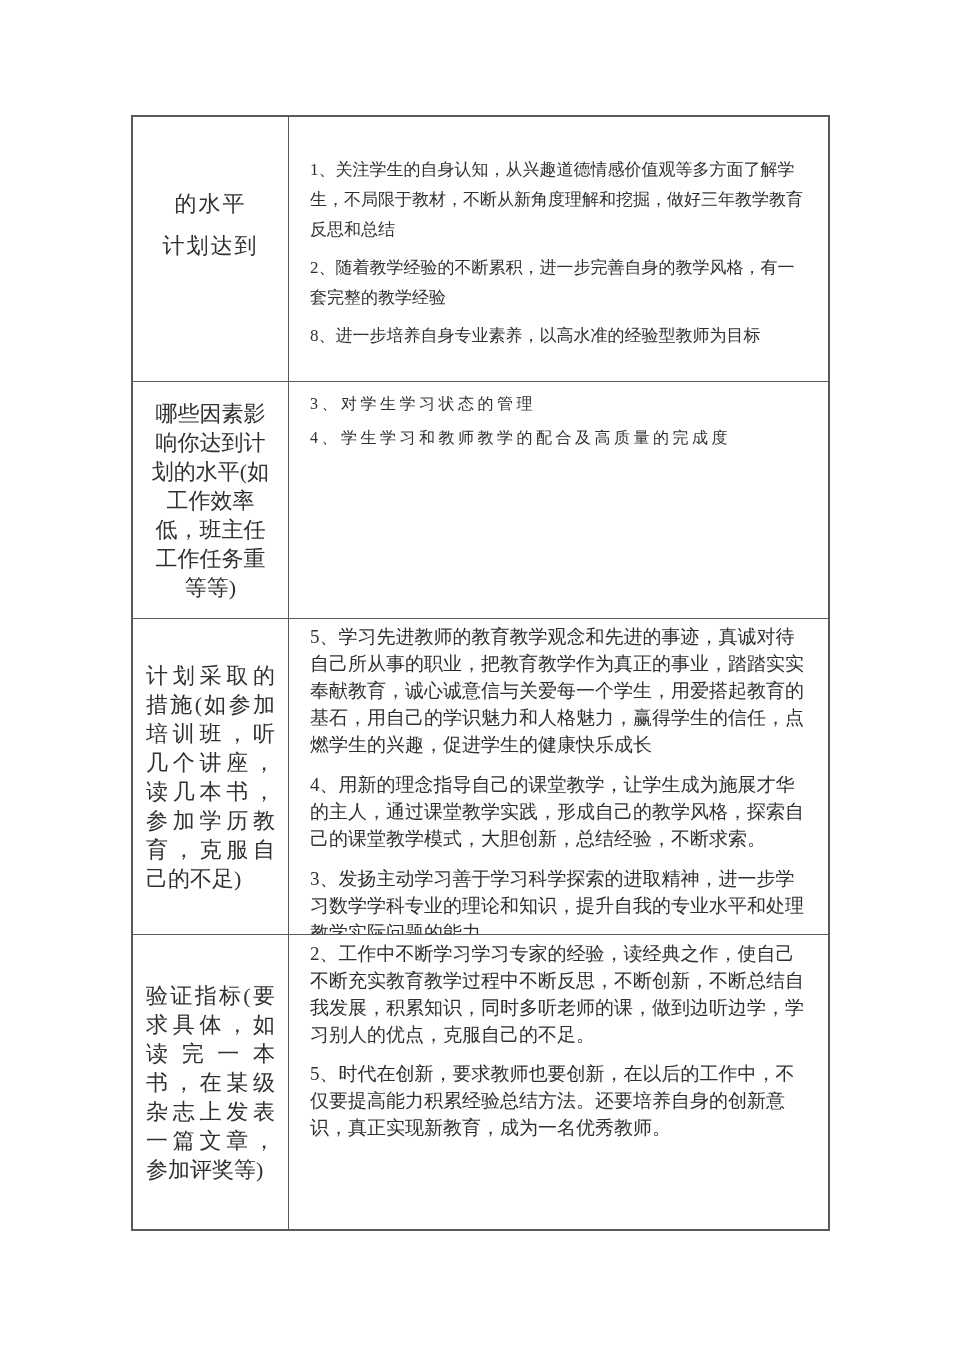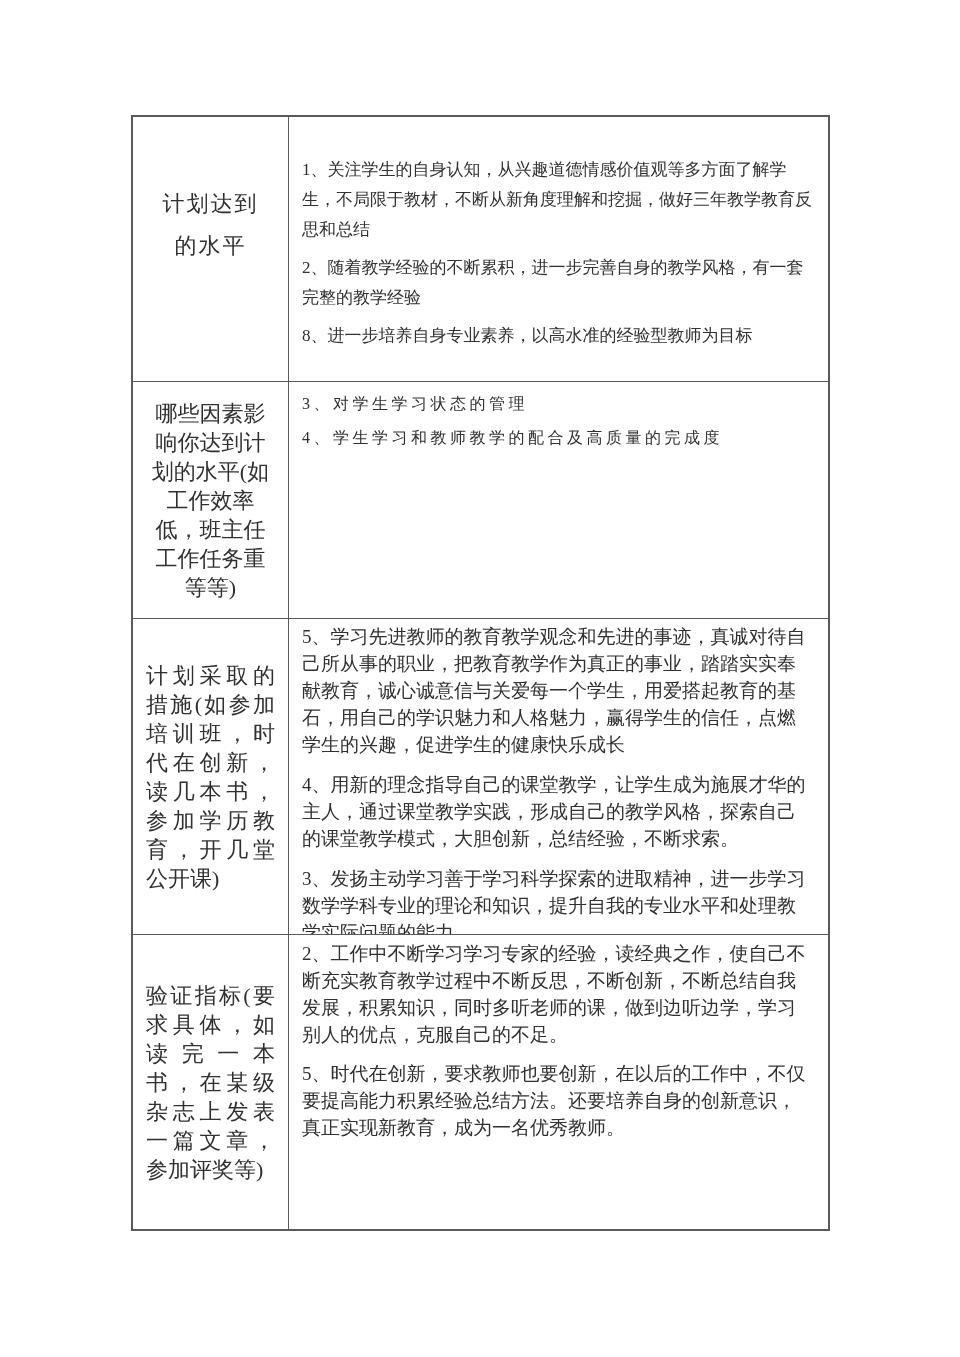--- a/index.html
+++ b/index.html
@@ -53,56 +53,56 @@
     letter-spacing:2px;
   }
   .lbl-inner{
     font-size:22px;
     line-height:29px;
   }
   .lbl-center .lbl-inner{text-align:center;}
   .lbl-justify .lbl-inner{text-align:justify;}
   
   .content{padding:4px 12px 0 9px;}
-  .content p{margin:0 4px 10px;}
+  .content p{margin:0 12px 10px;}
   .content-r1{padding-top:38px;}
   .content-r1 p{font-size:17px;line-height:30px;margin-bottom:8px;}
   .content-r2{padding-top:7px;}
   .content-r2 p{font-size:16px;letter-spacing:3.5px;line-height:30px;margin-bottom:4px;}
   .content-r3{padding-top:4px;}
   .content-r3 p{font-size:19px;line-height:27px;margin-bottom:13px;}
   .content-r4{padding-top:5px;}
   .content-r4 p{font-size:19px;line-height:27px;margin-bottom:12px;}
 </style>
 </head>
 <body>
 
 <div class="page">
   <div class="plan-table">
 
     <div class="cell lbl lbl-r1">
+      <div>的水平</div>
       <div>计划达到</div>
-      <div>的水平</div>
     </div>
     <div class="cell last-col content content-r1">
       <p>1、关注学生的自身认知，从兴趣道德情感价值观等多方面了解学生，不局限于教材，不断从新角度理解和挖掘，做好三年教学教育反思和总结</p>
       <p>2、随着教学经验的不断累积，进一步完善自身的教学风格，有一套完整的教学经验</p>
       <p>8、进一步培养自身专业素养，以高水准的经验型教师为目标</p>
     </div>
 
     <div class="cell lbl lbl-center">
       <div class="lbl-inner">哪些因素影响你达到计划的水平(如工作效率低，班主任工作任务重等等)</div>
     </div>
     <div class="cell last-col content content-r2">
       <p>3、对学生学习状态的管理</p>
       <p>4、学生学习和教师教学的配合及高质量的完成度</p>
     </div>
 
     <div class="cell lbl lbl-justify">
-      <div class="lbl-inner">计划采取的措施(如参加培训班，时代在创新，读几本书，参加学历教育，开几堂公开课)</div>
+      <div class="lbl-inner">计划采取的措施(如参加培训班，听几个讲座，读几本书，参加学历教育，克服自己的不足)</div>
     </div>
     <div class="cell last-col content content-r3">
       <p>5、学习先进教师的教育教学观念和先进的事迹，真诚对待自己所从事的职业，把教育教学作为真正的事业，踏踏实实奉献教育，诚心诚意信与关爱每一个学生，用爱搭起教育的基石，用自己的学识魅力和人格魅力，赢得学生的信任，点燃学生的兴趣，促进学生的健康快乐成长</p>
       <p>4、用新的理念指导自己的课堂教学，让学生成为施展才华的主人，通过课堂教学实践，形成自己的教学风格，探索自己的课堂教学模式，大胆创新，总结经验，不断求索。</p>
       <p>3、发扬主动学习善于学习科学探索的进取精神，进一步学习数学学科专业的理论和知识，提升自我的专业水平和处理教学实际问题的能力。</p>
     </div>
 
     <div class="cell lbl lbl-justify last-row">
       <div class="lbl-inner">验证指标(要求具体，如读完一本书，在某级杂志上发表一篇文章，参加评奖等)</div>
     </div>

